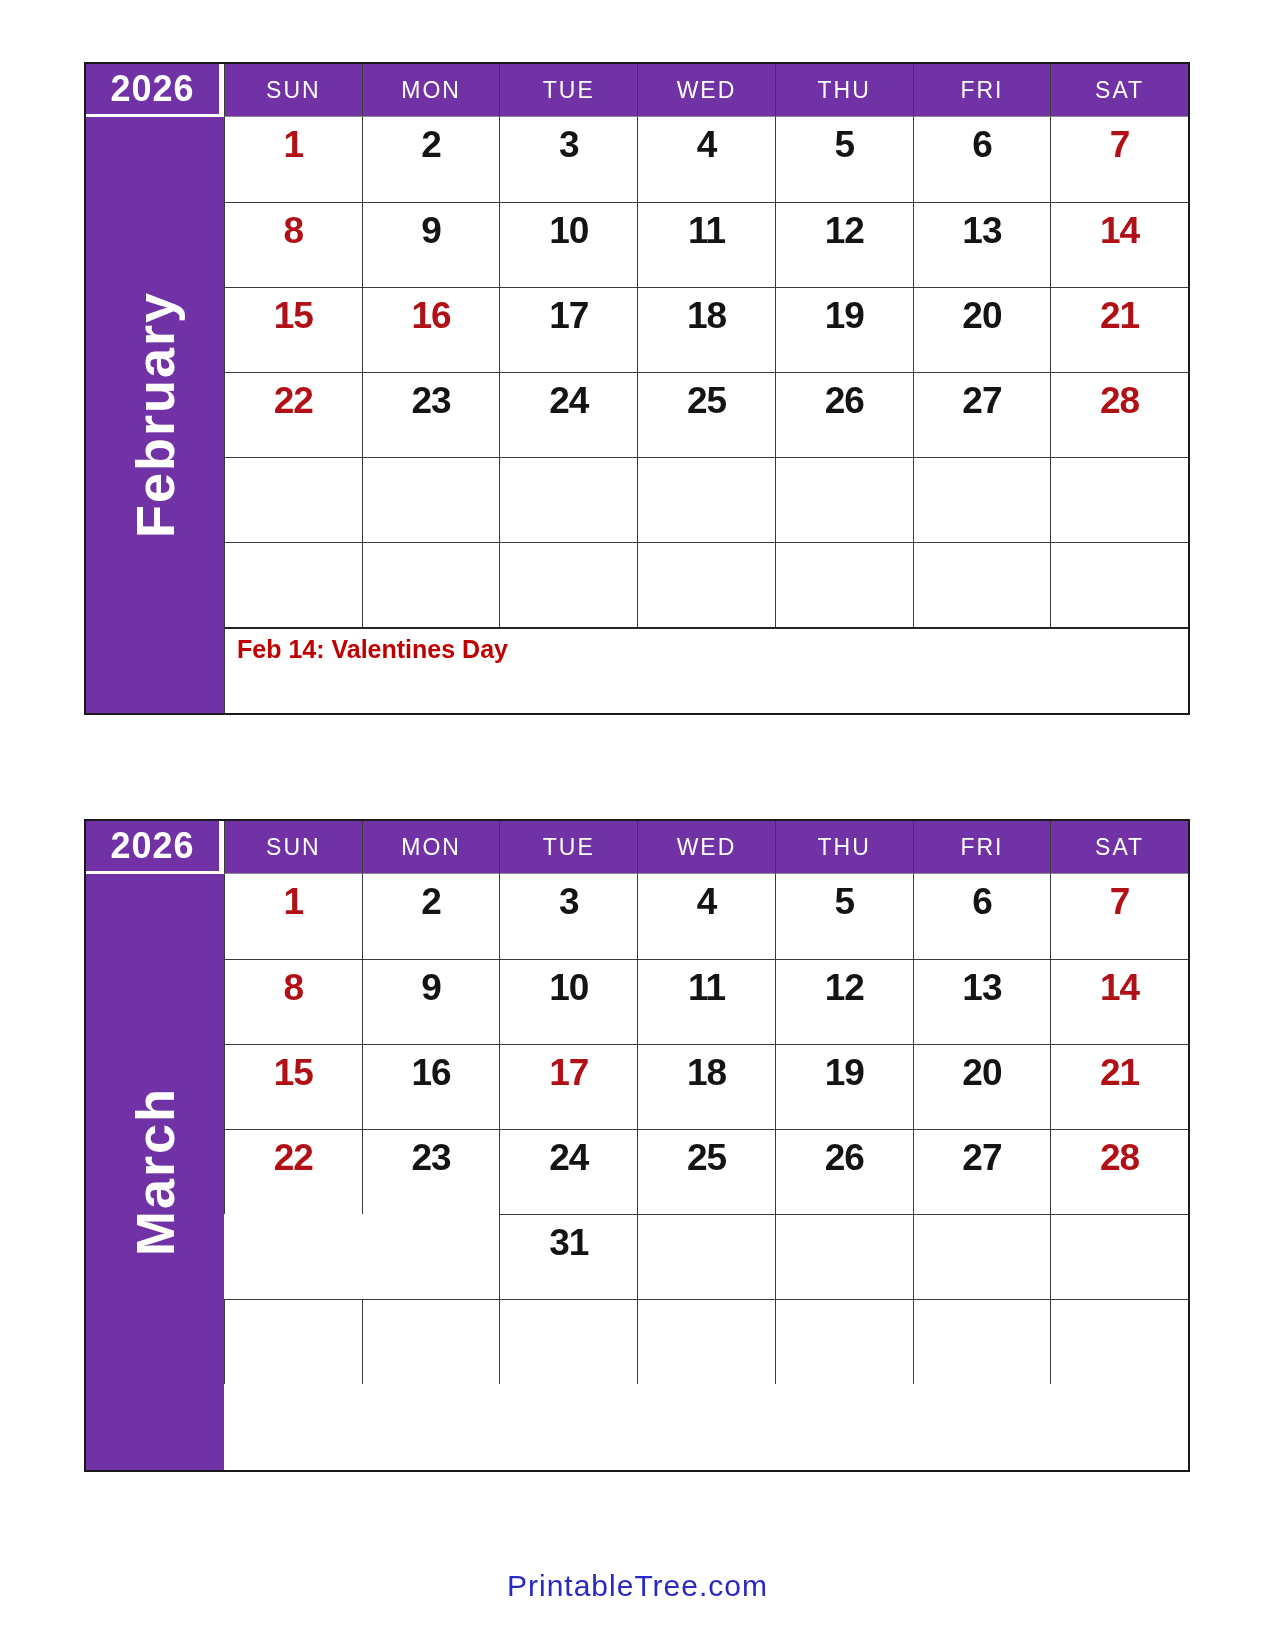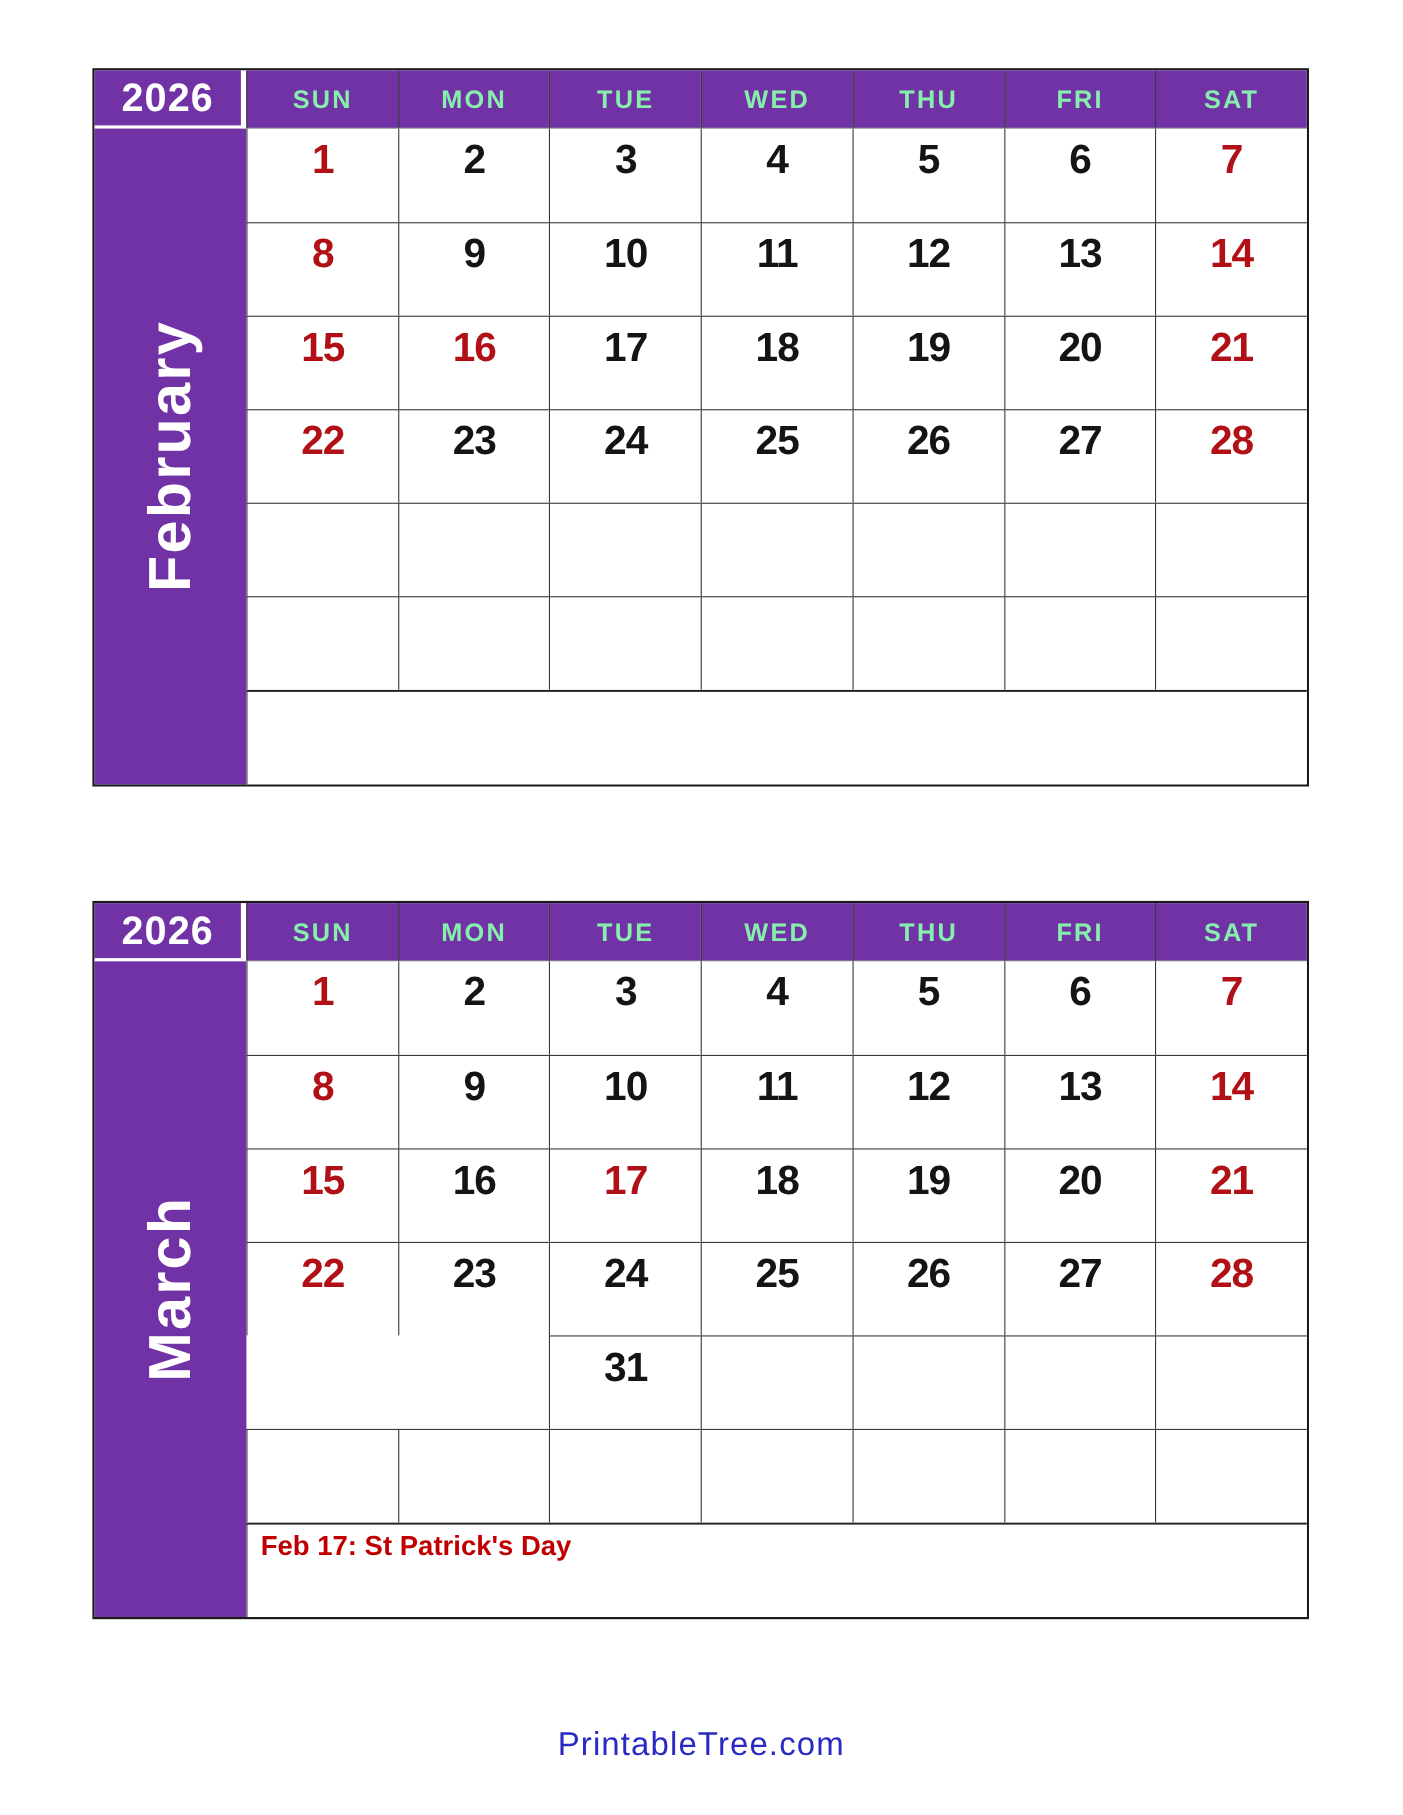--- a/index.html
+++ b/index.html
@@ -30,23 +30,23 @@
     grid-row: 1; grid-column: 1;
     background: #7132a5;
     color: #ffffff;
     display: flex; align-items: center; justify-content: center;
     font-size: 36px; font-weight: bold; letter-spacing: 1px;
     border-right: 5px solid #ffffff;
     border-bottom: 3px solid #ffffff;
   }
   .dayhead {
     background: #7132a5;
-    color: #86efac;
+    color: #ffffff;
     display: flex; align-items: center; justify-content: center;
-    font-size: 23px; font-weight: bold; letter-spacing: 2px;
+    font-size: 23px; font-weight: normal; letter-spacing: 2px;
     border-left: 1px solid #3a3a3a;
     border-bottom: 1px solid #8a8a8a;
   }
   .sidebar-cell {
     grid-row: 2 / 9; grid-column: 1;
     background: #7132a5;
     display: flex; align-items: center; justify-content: center;
   }
   .month-label {
     writing-mode: vertical-rl;
@@ -96,20 +96,21 @@
 <body>
 
 <main>
 
   <section class="cal cal-feb">
     <div class="year-cell">2026</div>
     <div class="sidebar-cell">
       <span class="month-label">February</span>
     </div>
     <div class="holiday-cell">
+        <div>Feb 14: Valentines Day</div>
       </div>
   <div class="dayhead" style="grid-area: 1 / 2;">SUN</div>
       <div class="dayhead" style="grid-area: 1 / 3;">MON</div>
       <div class="dayhead" style="grid-area: 1 / 4;">TUE</div>
       <div class="dayhead" style="grid-area: 1 / 5;">WED</div>
       <div class="dayhead" style="grid-area: 1 / 6;">THU</div>
       <div class="dayhead" style="grid-area: 1 / 7;">FRI</div>
       <div class="dayhead" style="grid-area: 1 / 8;">SAT</div>
       <div class="date-cell row-first red" style="grid-area: 2 / 2;">1</div>
       <div class="date-cell row-first" style="grid-area: 2 / 3;">2</div>
@@ -153,23 +154,20 @@
       <div class="date-cell" style="grid-area: 7 / 6;"></div>
       <div class="date-cell" style="grid-area: 7 / 7;"></div>
       <div class="date-cell" style="grid-area: 7 / 8;"></div>
     </section>
 
   <section class="cal cal-mar">
     <div class="year-cell">2026</div>
     <div class="sidebar-cell">
       <span class="month-label">March</span>
     </div>
-    <div class="holiday-cell">
-        <div>Feb 17: St Patrick's Day</div>
-      </div>
   <div class="dayhead" style="grid-area: 1 / 2;">SUN</div>
       <div class="dayhead" style="grid-area: 1 / 3;">MON</div>
       <div class="dayhead" style="grid-area: 1 / 4;">TUE</div>
       <div class="dayhead" style="grid-area: 1 / 5;">WED</div>
       <div class="dayhead" style="grid-area: 1 / 6;">THU</div>
       <div class="dayhead" style="grid-area: 1 / 7;">FRI</div>
       <div class="dayhead" style="grid-area: 1 / 8;">SAT</div>
       <div class="date-cell row-first red" style="grid-area: 2 / 2;">1</div>
       <div class="date-cell row-first" style="grid-area: 2 / 3;">2</div>
       <div class="date-cell row-first" style="grid-area: 2 / 4;">3</div>

